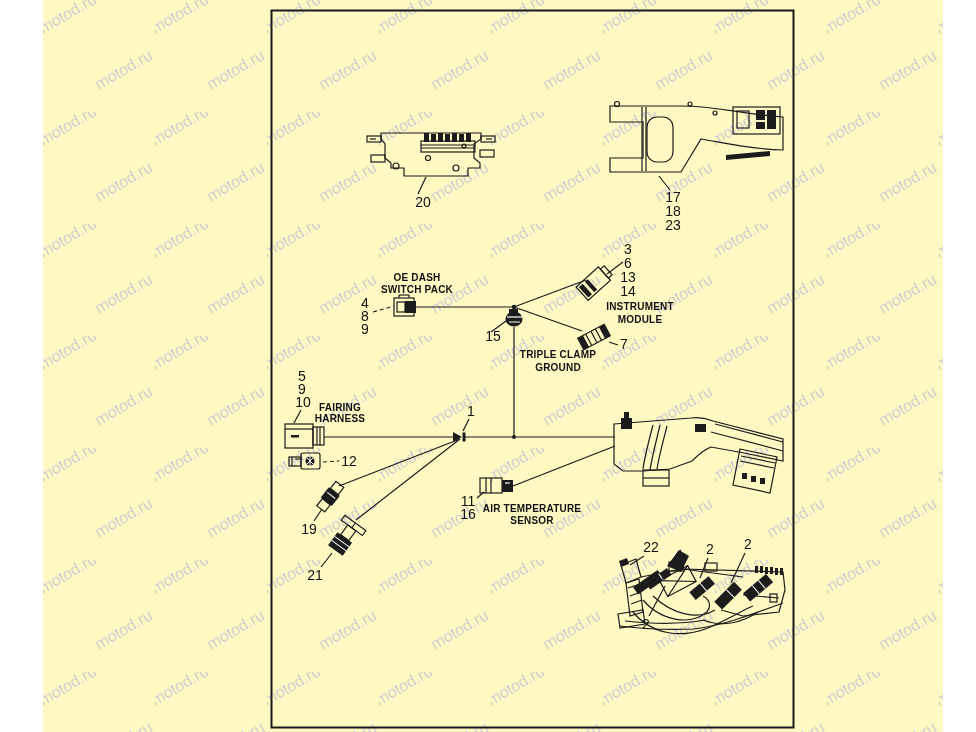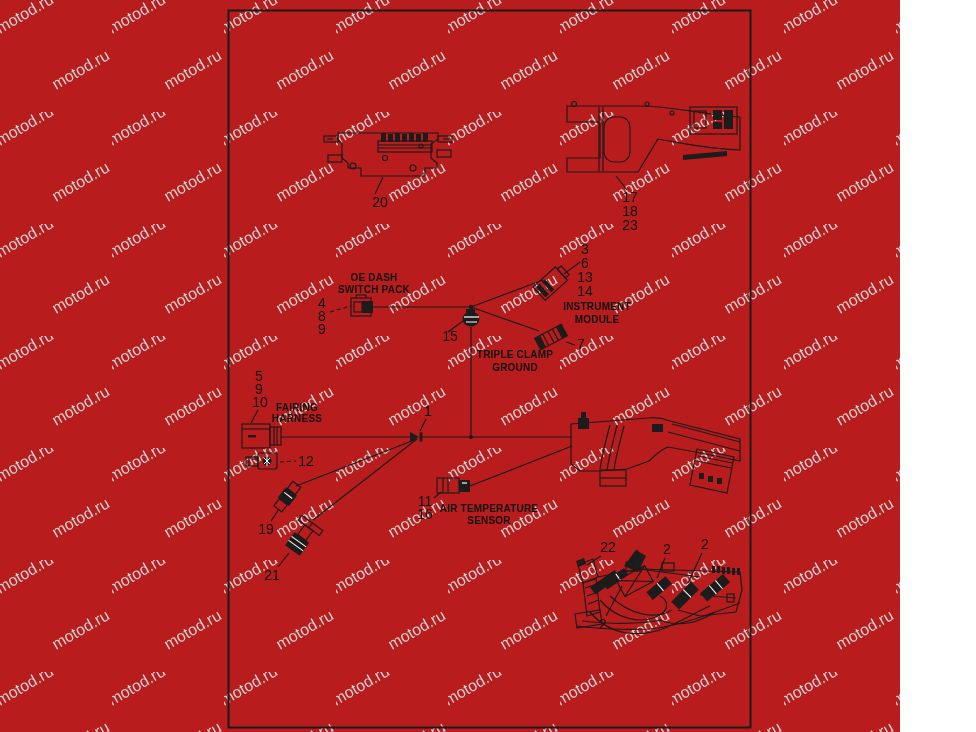--- a/index.html
+++ b/index.html
@@ -1,17 +1,17 @@
 <!DOCTYPE html>
 <html><head>
 <meta charset="utf-8">
 <style>
   html,body{margin:0;padding:0;background:#fff;}
-  .stage{position:relative;width:900px;height:732px;background:#b91c1c;overflow:hidden;
-         font-family:"Liberation Sans",sans-serif;}
+  .stage{position:relative;width:900px;height:732px;background:#fef9c3;overflow:hidden;
+         font-family:"Liberation Sans",sans-serif;margin-left:43px;}
   svg{position:absolute;left:0;top:0;}
   .ln{stroke:#1b1b1b;stroke-width:1.2;fill:none;}
   .dash{stroke:#1b1b1b;stroke-width:1.1;fill:none;stroke-dasharray:4 3;}
   .dark{fill:#1c1c1c;stroke:none;}
   .callout{font-family:"Liberation Sans",sans-serif;font-size:14px;fill:#111;}
   .seclabel{font-family:"Liberation Sans",sans-serif;font-size:10px;font-weight:bold;fill:#111;letter-spacing:.2px;}
   .wm-text{font-family:"Liberation Sans",sans-serif;font-size:16px;fill:#cfcfcf;}
 </style>
 </head>
 <body>

